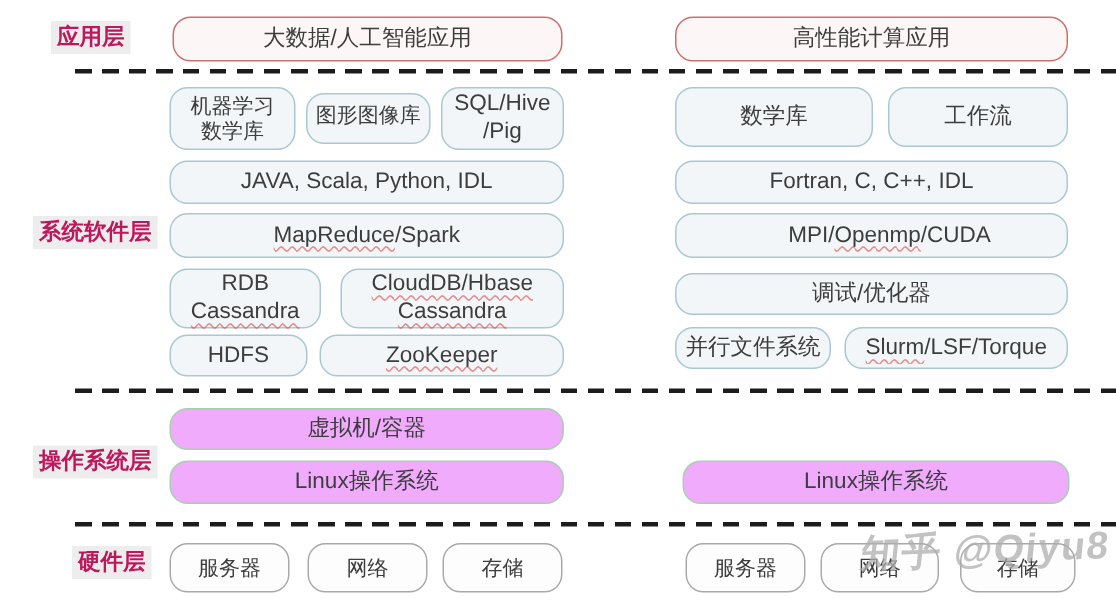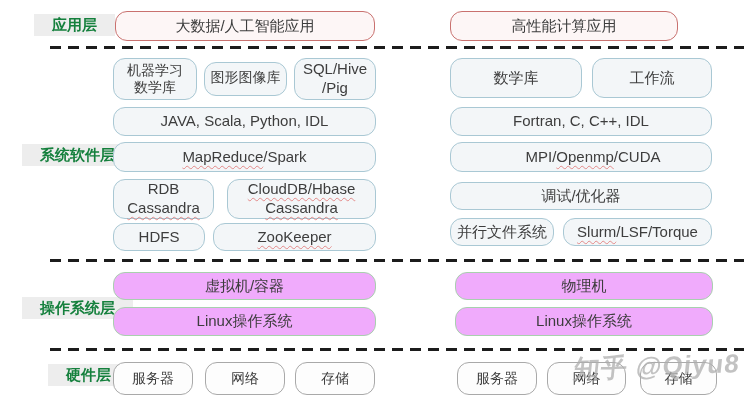--- a/index.html
+++ b/index.html
@@ -1,22 +1,22 @@
 <!DOCTYPE html>
 <html><head>
 <meta charset="utf-8">
 <style>
   html,body{margin:0;padding:0;background:#fff;}
   #stage{
     position:relative;width:744px;height:402px;background:#ffffff;overflow:hidden;
     font-family:"Liberation Sans","DejaVu Sans",sans-serif;color:#3b3b3b;
   }
   .layer-label{
-    position:absolute;font-weight:bold;color:#15803d;font-size:15px;
-    background:#ededed;padding:2px 18px;line-height:1.2;white-space:nowrap;
+    position:absolute;font-weight:bold;color:#be185d;font-size:15px;
+    background:#ededed;padding:2px 4px;line-height:1.2;white-space:nowrap;
   }
   .divider{
     position:absolute;height:3px;left:50px;right:0;
     background:repeating-linear-gradient(to right,#1c1c1c 0 11px,transparent 11px 18px);
   }
   .box{
     position:absolute;border-radius:12px;display:flex;align-items:center;justify-content:center;
     text-align:center;font-size:15px;line-height:1.25;box-sizing:border-box;
     white-space:pre-line;color:#3d3d3d;
   }
@@ -44,21 +44,21 @@
   <div class="layer-label" style="left:34px;top:14px;">应用层</div>
   <div class="layer-label" style="left:22px;top:144px;">系统软件层</div>
   <div class="layer-label" style="left:22px;top:297px;">操作系统层</div>
   <div class="layer-label" style="left:48px;top:364px;">硬件层</div>
 
   <div class="divider" style="top:46px;"></div>
   <div class="divider" style="top:259px;"></div>
   <div class="divider" style="top:348px;"></div>
 
   <div class="box red" style="left:115px;top:11px;width:260px;height:30px;">大数据/人工智能应用</div>
-  <div class="box red" style="left:450px;top:11px;width:228px;height:30px;">高性能计算应用</div>
+  <div class="box red" style="left:450px;top:11px;width:262px;height:30px;">高性能计算应用</div>
 
   <div class="box teal sm" style="left:113px;top:58px;width:84px;height:42px;">机器学习
 数学库</div>
   <div class="box teal sm" style="left:204px;top:62px;width:83px;height:34px;font-family:Liberation Mono, monospace;">图形图像库</div>
   <div class="box teal" style="left:294px;top:58px;width:82px;height:42px;">SQL/Hive
 /Pig</div>
 
   <div class="box teal" style="left:113px;top:107px;width:263px;height:29px;">JAVA, Scala, Python, IDL</div>
 
   <div class="box teal" style="left:113px;top:142px;width:263px;height:30px;"><span><span class="wavy">MapReduce</span><span>/Spark</span></span></div>
@@ -81,21 +81,20 @@
   <div class="box teal" style="left:450px;top:142px;width:262px;height:30px;padding-left:24px;"><span><span>MPI/</span><span class="wavy">Openmp</span><span>/CUDA</span></span></div>
 
   <div class="box teal" style="left:450px;top:182px;width:262px;height:28px;">调试/优化器</div>
 
   <div class="box teal" style="left:450px;top:218px;width:104px;height:28px;">并行文件系统</div>
   <div class="box teal" style="left:563px;top:218px;width:149px;height:28px;"><span><span class="wavy">Slurm</span><span>/LSF/Torque</span></span></div>
 
   <div class="box green" style="left:113px;top:272px;width:263px;height:28px;">虚拟机/容器</div>
   <div class="box green" style="left:113px;top:307px;width:263px;height:29px;">Linux操作系统</div>
 
-  <div class="box green" style="left:455px;top:272px;width:258px;height:28px;">物理机</div>
   <div class="box green" style="left:455px;top:307px;width:258px;height:29px;">Linux操作系统</div>
 
   <div class="box gray sm" style="left:113px;top:362px;width:80px;height:33px;">服务器</div>
   <div class="box gray sm" style="left:205px;top:362px;width:80px;height:33px;">网络</div>
   <div class="box gray sm" style="left:295px;top:362px;width:80px;height:33px;">存储</div>
 
   <div class="box gray sm" style="left:457px;top:362px;width:80px;height:33px;">服务器</div>
   <div class="box gray sm" style="left:547px;top:362px;width:79px;height:33px;">网络</div>
   <div class="box gray sm" style="left:640px;top:362px;width:77px;height:33px;">存储</div>
 

